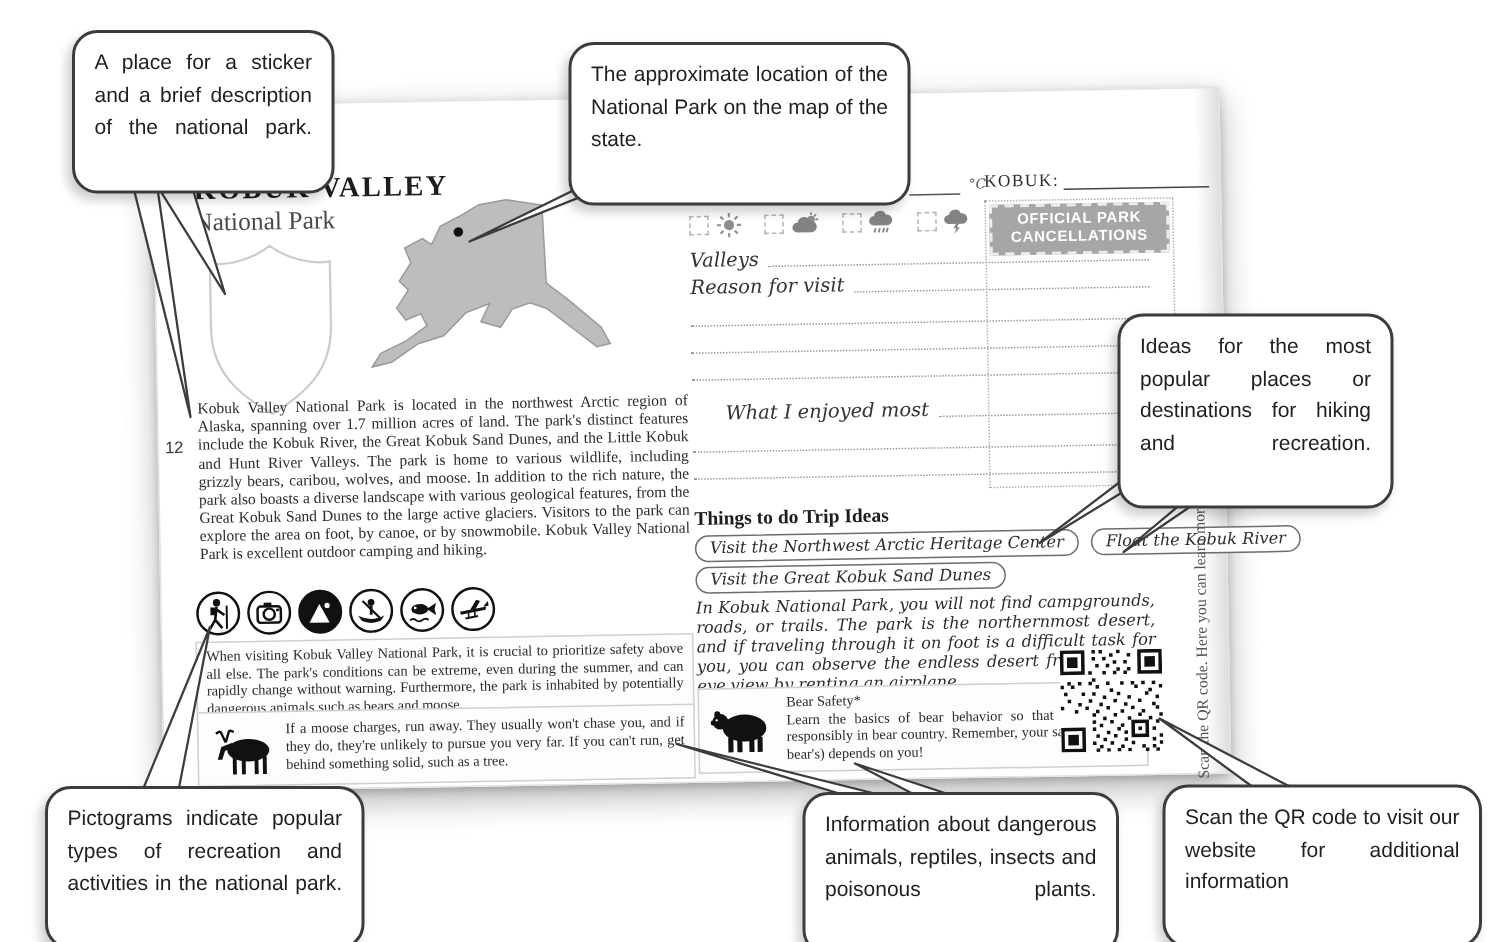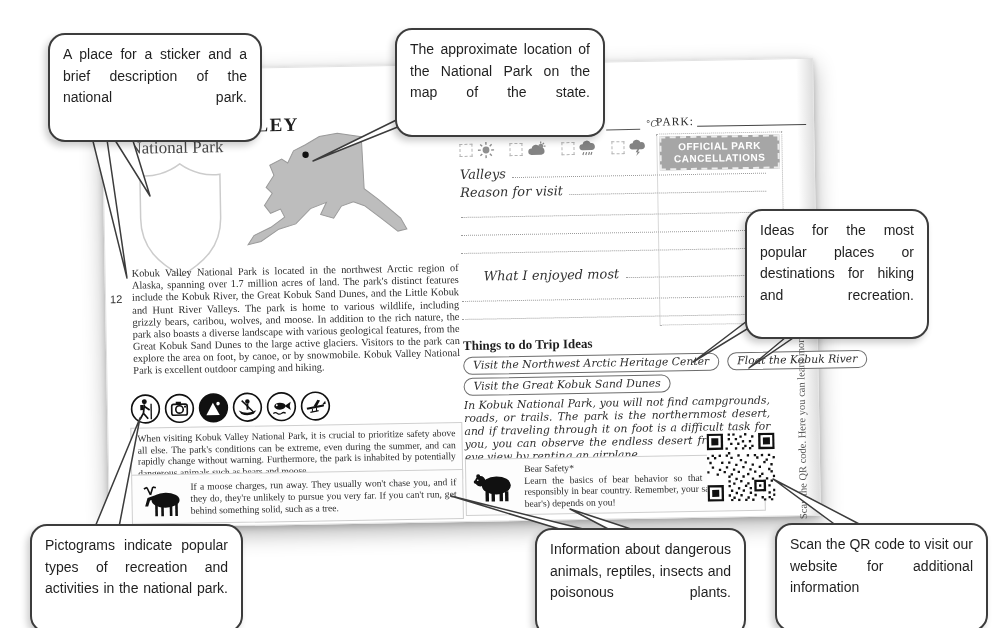--- a/index.html
+++ b/index.html
@@ -70,22 +70,22 @@
   .qr-caption { left:688px; top:208px; height:252px; writing-mode:vertical-rl; transform:rotate(180deg);
     font-family:"Liberation Serif", serif; font-size:10.5px; color:#555; white-space:nowrap; }
 
   
   .bubble {
     position:absolute; z-index:10; background:#fff; border:2px solid #3c3c3c; border-radius:17px;
     padding:9px 13px; font-size:14px; line-height:1.55; color:#1f1f1f;
     text-align:justify; box-shadow:-3px 4px 7px rgba(0,0,0,.20);
   }
   .bubble:after { content:""; display:inline-block; width:100%; }
-  .c1 { left:48px;  top:33px;  width:214px; }
-  .c2 { left:395px; top:28px;  width:210px; }
+  .c1 { left:48px;  top:20px;  width:175px; }
+  .c2 { left:379px; top:28px;  width:228px; }
   .c3 { left:745px; top:209px; width:184px; }
   .c4 { left:30px;  top:524px; width:213px; }
   .c5 { left:535px; top:528px; width:211px; }
   .c6 { left:775px; top:523px; width:213px; }
 
   .tails { position:absolute; left:0; top:0; width:1000px; height:628px; z-index:5; pointer-events:none; }
 </style>
 </head>
 <body>
 
@@ -242,21 +242,21 @@
     <div class="abs dotline" style="left:356px; top:170px; width:306px;"></div>
     <div class="abs dotline" style="left:356px; top:188px; width:306px;"></div>
     <div class="abs inline-label-row" style="left:378px; top:204px; width:284px;">
       <span class="script" style="font-size:13px;">What I enjoyed most</span>
       <span class="dotline"></span>
     </div>
     <div class="abs dotline" style="left:356px; top:236px; width:306px;"></div>
     <div class="abs dotline" style="left:356px; top:254px; width:306px;"></div>
 
     <div class="abs date-row">
-      <span class="caps-label">PARK:</span>
+      <span class="caps-label">KOBUK:</span>
       <span class="date-line"></span>
     </div>
     <div class="abs cancel-region">
       <div class="stamp">
         <div>OFFICIAL PARK</div>
         <div>CANCELLATIONS</div>
       </div>
     </div>
 
     <div class="abs things-heading">Things to do Trip Ideas</div>

